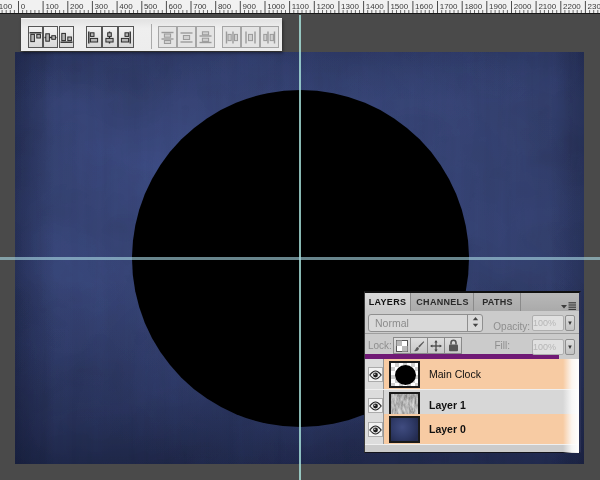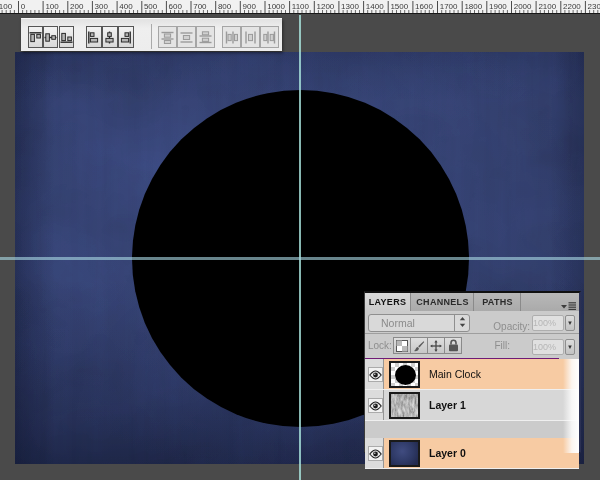--- a/index.html
+++ b/index.html
@@ -32,33 +32,33 @@
   background:linear-gradient(#b8b8b8,#a2a2a2);border-bottom:1px solid #8f8f8f}
 .tab{position:absolute;top:0;height:18px;font-size:9px;font-weight:bold;color:#2a2a2a;letter-spacing:0.3px;
   display:flex;align-items:center;justify-content:center}
 #tab1{left:0;width:46px;background:linear-gradient(#dadada,#cbcbcb);color:#111;
   border-right:1px solid #8a8a8a}
 #tab2{left:47px;width:62px;border-right:1px solid #8a8a8a}
 #tab3{left:110px;width:46px;border-right:1px solid #8a8a8a}
 #pmenu{position:absolute;left:196px;top:4px}
 #droprow{position:absolute;left:0;top:18px;width:214px;height:23px;background:#cbcbcb;
   border-bottom:1px solid #9e9e9e}
-#dropdown{position:absolute;left:3px;top:3px;width:102px;height:18px;background:#d9d9d9;
+#dropdown{position:absolute;left:3px;top:3px;width:115px;height:18px;background:#d9d9d9;
   border:1px solid #8f8f8f;border-radius:3px;font-size:10.5px;color:#8b8b8b;
-  line-height:16px;padding-left:12px}
+  line-height:16px;padding-left:6px}
 #dropdown .spin{position:absolute;right:0;top:0;width:15px;height:16px;
   border-left:1px solid #8f8f8f;text-align:center}
 .graylab{position:absolute;font-size:10px;color:#8e8e8e}
 .valbox{position:absolute;width:32px;height:16px;background:#e0e0e0;border:1px solid #aeaeae;
   border-radius:2px;font-size:9px;color:#b6b6b6;text-align:left;line-height:14px}
 .valarr{position:absolute;width:10px;height:16px;background:linear-gradient(#dcdcdc,#c2c2c2);
   border:1px solid #8f8f8f;border-radius:2px;font-size:6px;color:#333;text-align:center;
   line-height:14px}
 #lockrow{position:absolute;left:0;top:41px;width:194px;height:25px;background:#cbcbcb;
-  border-bottom:1px solid #701a75}
+  border-bottom:5px solid #701a75}
 .lockbtn{position:absolute;top:3px;width:18px;height:17px;background:linear-gradient(#dedede,#c8c8c8);
   border:1px solid #8a8a8a;display:flex;align-items:center;justify-content:center}
 #rows{position:absolute;left:0;top:66px;width:214px;height:94px}
 .lrow{position:absolute;left:0;width:214px;height:31.2px}
 .lrow .eyecol{position:absolute;left:0;top:0;width:19px;height:30.2px;background:#dcdcdc;
   border-right:1px solid #969696}
 .lrow .eyebox{position:absolute;left:2.5px;top:8px;width:15px;height:15px;background:#f2f2f2;
   border:1px solid #ababab;display:flex;align-items:center;justify-content:center}
 .lrow .thumb{position:absolute;left:24px;top:2px;width:31px;height:27px;border:2px solid #1a1a1a}
 .lrow .lname{position:absolute;left:64px;top:0;height:30px;display:flex;align-items:center;
@@ -448,21 +448,21 @@
           <div class="thumb"><svg width="27" height="23">
               <filter id="th2">
                 <feTurbulence type="fractalNoise" baseFrequency="0.5 0.14" numOctaves="4" seed="8"></feTurbulence>
                 <feColorMatrix type="matrix" values="0.55 0.55 0.55 0 -0.32 0.55 0.55 0.55 0 -0.32 0.55 0.55 0.55 0 -0.32 0 0 0 0 1"></feColorMatrix>
               </filter>
               <rect width="27" height="23" fill="#8f8f8f"></rect>
               <rect width="27" height="23" filter="url(#th2)" opacity="0.85"></rect>
             </svg></div>
           <div class="lname" style="font-weight:bold">Layer 1</div>
         </div>
-        <div class="lrow" style="top:79px;background:#f7cba3;border-bottom:1px solid #efefef">
+        <div class="lrow" style="top:55px;background:#f7cba3;border-bottom:1px solid #efefef">
           <div class="eyecol">
             <div class="eyebox">
               <svg width="13" height="10" viewBox="0 0 13 10">
                 <path d="M0.8 5 Q4 1 6.5 1 Q9 1 12.2 5 Q9 9 6.5 9 Q4 9 0.8 5 Z" fill="#ececec" stroke="#1d1d1d" stroke-width="1.1"></path>
                 <circle cx="6.5" cy="5" r="2.4" fill="#1d1d1d"></circle>
                 <circle cx="5.8" cy="4.3" r="0.7" fill="#e8e8e8"></circle>
               </svg>
             </div>
           </div>
           <div class="thumb">

